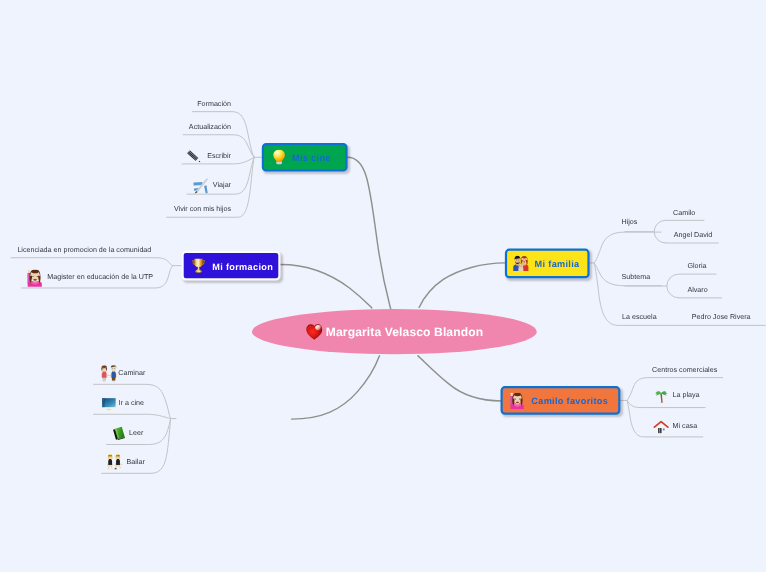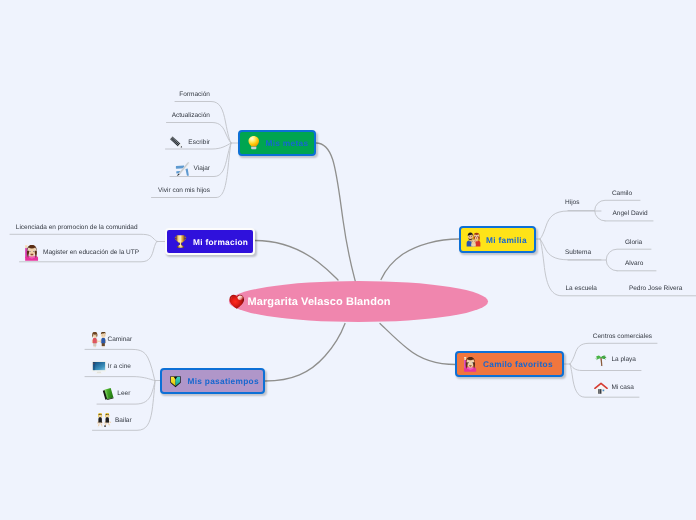--- a/index.html
+++ b/index.html
@@ -9,21 +9,21 @@
        -webkit-font-smoothing:antialiased;text-rendering:geometricPrecision;}
   #stage{position:relative;width:696px;height:520px;}
   svg.links{position:absolute;left:0;top:0;width:696px;height:520px;pointer-events:none;}
   .node{position:absolute;display:flex;align-items:center;box-sizing:border-box;}
   .node .lbl{white-space:nowrap;}
   .ico{display:flex;align-items:center;flex:0 0 auto;}
   svg.emoji{display:block;}
 
   
   #root{left:229px;top:281px;width:259px;height:41px;border-radius:50%;
-        background:#f086ae;}
+        background:#f086ae;justify-content:center;}
   #root .lbl{color:#ffffff;font-weight:bold;font-size:11px;letter-spacing:.1px;}
 
   .mainnode{border-radius:4px;}
   .mainnode .lbl{font-weight:bold;font-size:8.3px;letter-spacing:.3px;}
 
   #n-metas{left:238px;top:130px;width:78px;height:26px;background:#00a550;
       border:2px solid #0d70d6;box-shadow:1.5px 2px 2px rgba(0,0,0,.20);}
   #n-metas .lbl{color:#1767cf;}
   #n-form{left:165px;top:228px;width:90px;height:27px;background:#2f11dc;
       border:2px solid #fcfcfc;box-shadow:1.5px 2px 2px rgba(0,0,0,.20);}
@@ -348,21 +348,21 @@
         </svg>
       </span>
       <span class="lbl">Margarita Velasco Blandon</span>
     </div>
 <div class="node mainnode" id="n-metas">
       <span class="ico" style="margin-left:7px;margin-right:5px">
         <svg class="emoji" width="13.5" height="13.5" viewBox="0 0 36 36" style="">
           <use href="#ic-bulb"></use>
         </svg>
       </span>
-      <span class="lbl">Mis metas</span>
+      <span class="lbl">Mis cine</span>
     </div>
 <div class="node mainnode" id="n-form">
       <span class="ico" style="margin-left:6px;margin-right:5px">
         <svg class="emoji" width="15" height="15" viewBox="0 0 36 36" style="">
           <use href="#ic-trophy"></use>
         </svg>
       </span>
       <span class="lbl">Mi formacion</span>
     </div>
 <div class="node mainnode" id="n-fam">
@@ -374,28 +374,20 @@
       <span class="lbl">Mi familia</span>
     </div>
 <div class="node mainnode" id="n-lug">
       <span class="ico" style="margin-left:6px;margin-right:5px">
         <svg class="emoji" width="15" height="15" viewBox="0 0 36 36" style="">
           <use href="#ic-raisehand"></use>
         </svg>
       </span>
       <span class="lbl">Camilo favoritos</span>
     </div>
-<div class="node mainnode" id="n-pas">
-      <span class="ico" style="margin-left:7px;margin-right:5.5px">
-        <svg class="emoji" width="13" height="13" viewBox="0 0 36 36" style="">
-          <use href="#ic-beginner"></use>
-        </svg>
-      </span>
-      <span class="lbl">Mis pasatiempos</span>
-    </div>
 <div class="sub" style="right:486px;top:90.90px;height:8px">
       <span class="lbl">Formación</span>
     </div>
 <div class="sub" style="right:486px;top:112.00px;height:8px">
       <span class="lbl">Actualización</span>
     </div>
 <div class="sub" style="right:486px;top:134.50px;height:16px">
       <span class="ico" style="margin-right:3px">
         <svg class="emoji" width="16" height="16" viewBox="0 0 36 36">
           <use href="#ic-pencil"></use>

